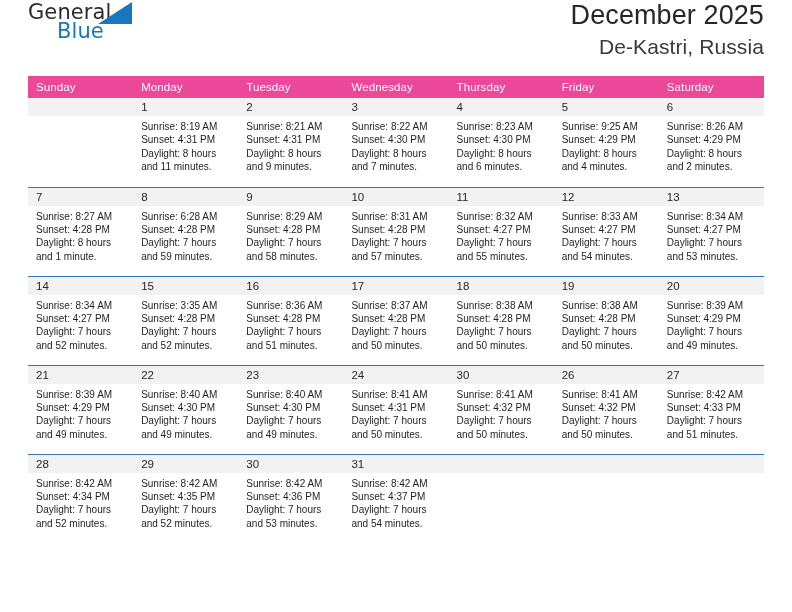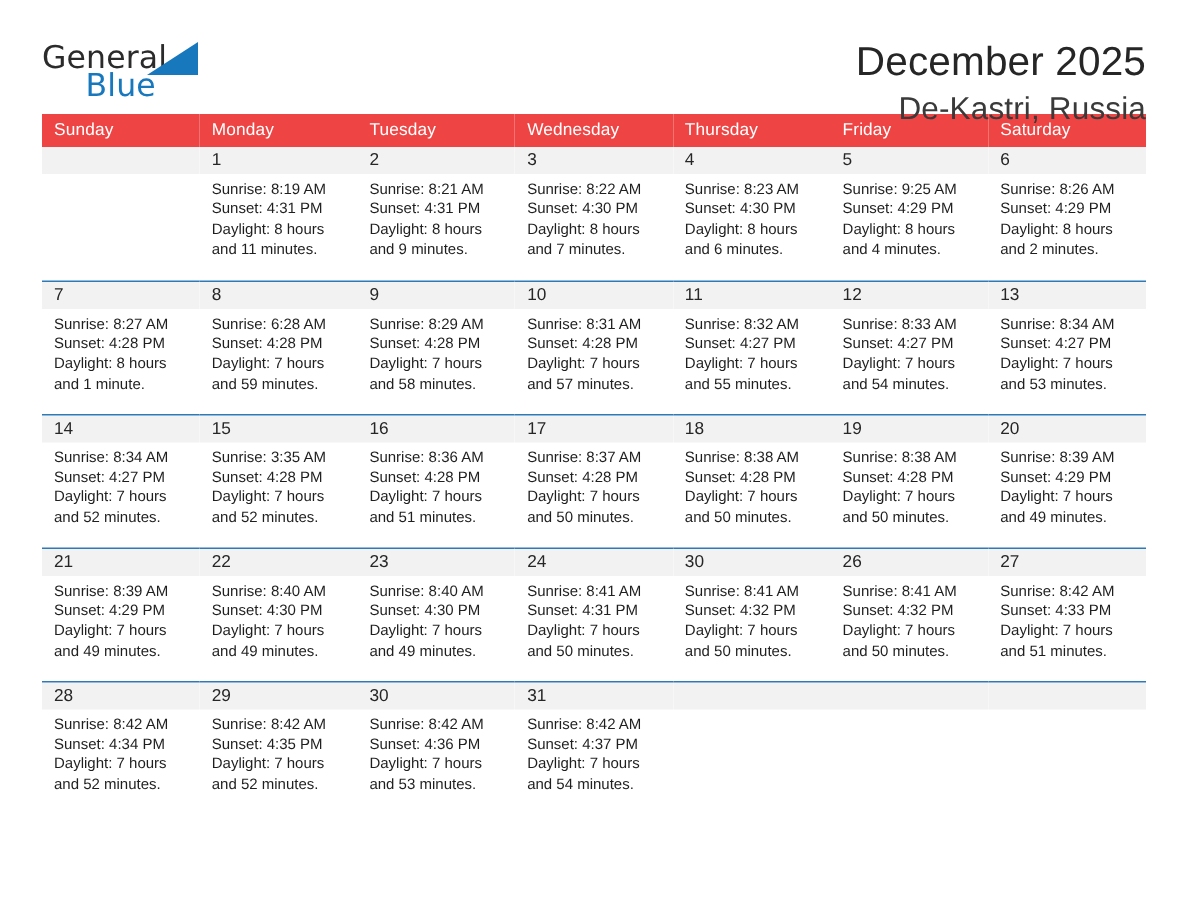--- a/index.html
+++ b/index.html
@@ -19,21 +19,20 @@
     height: 612px;
     padding: 0 28px;
   }
 
   
   .masthead {
     display: flex;
     align-items: flex-start;
     justify-content: space-between;
     height: 76px;
-    padding-top: 26px;
   }
 
   
   .logo {
     position: relative;
     width: 120px;
     height: 46px;
   }
   .logo-general {
     position: absolute;
@@ -81,21 +80,21 @@
   }
 
   
   .calendar {
     width: 736px;
     border-collapse: collapse;
     table-layout: fixed;
   }
 
   .calendar thead th {
-    background: #ef4444;
+    background: #ec4899;
     color: #ffffff;
     font-size: 11.5px;
     font-weight: 400;
     text-align: left;
     padding: 5px 0 5px 8px;
     height: 21px;
     letter-spacing: .1px;
   }
 
   .calendar tbody td {

